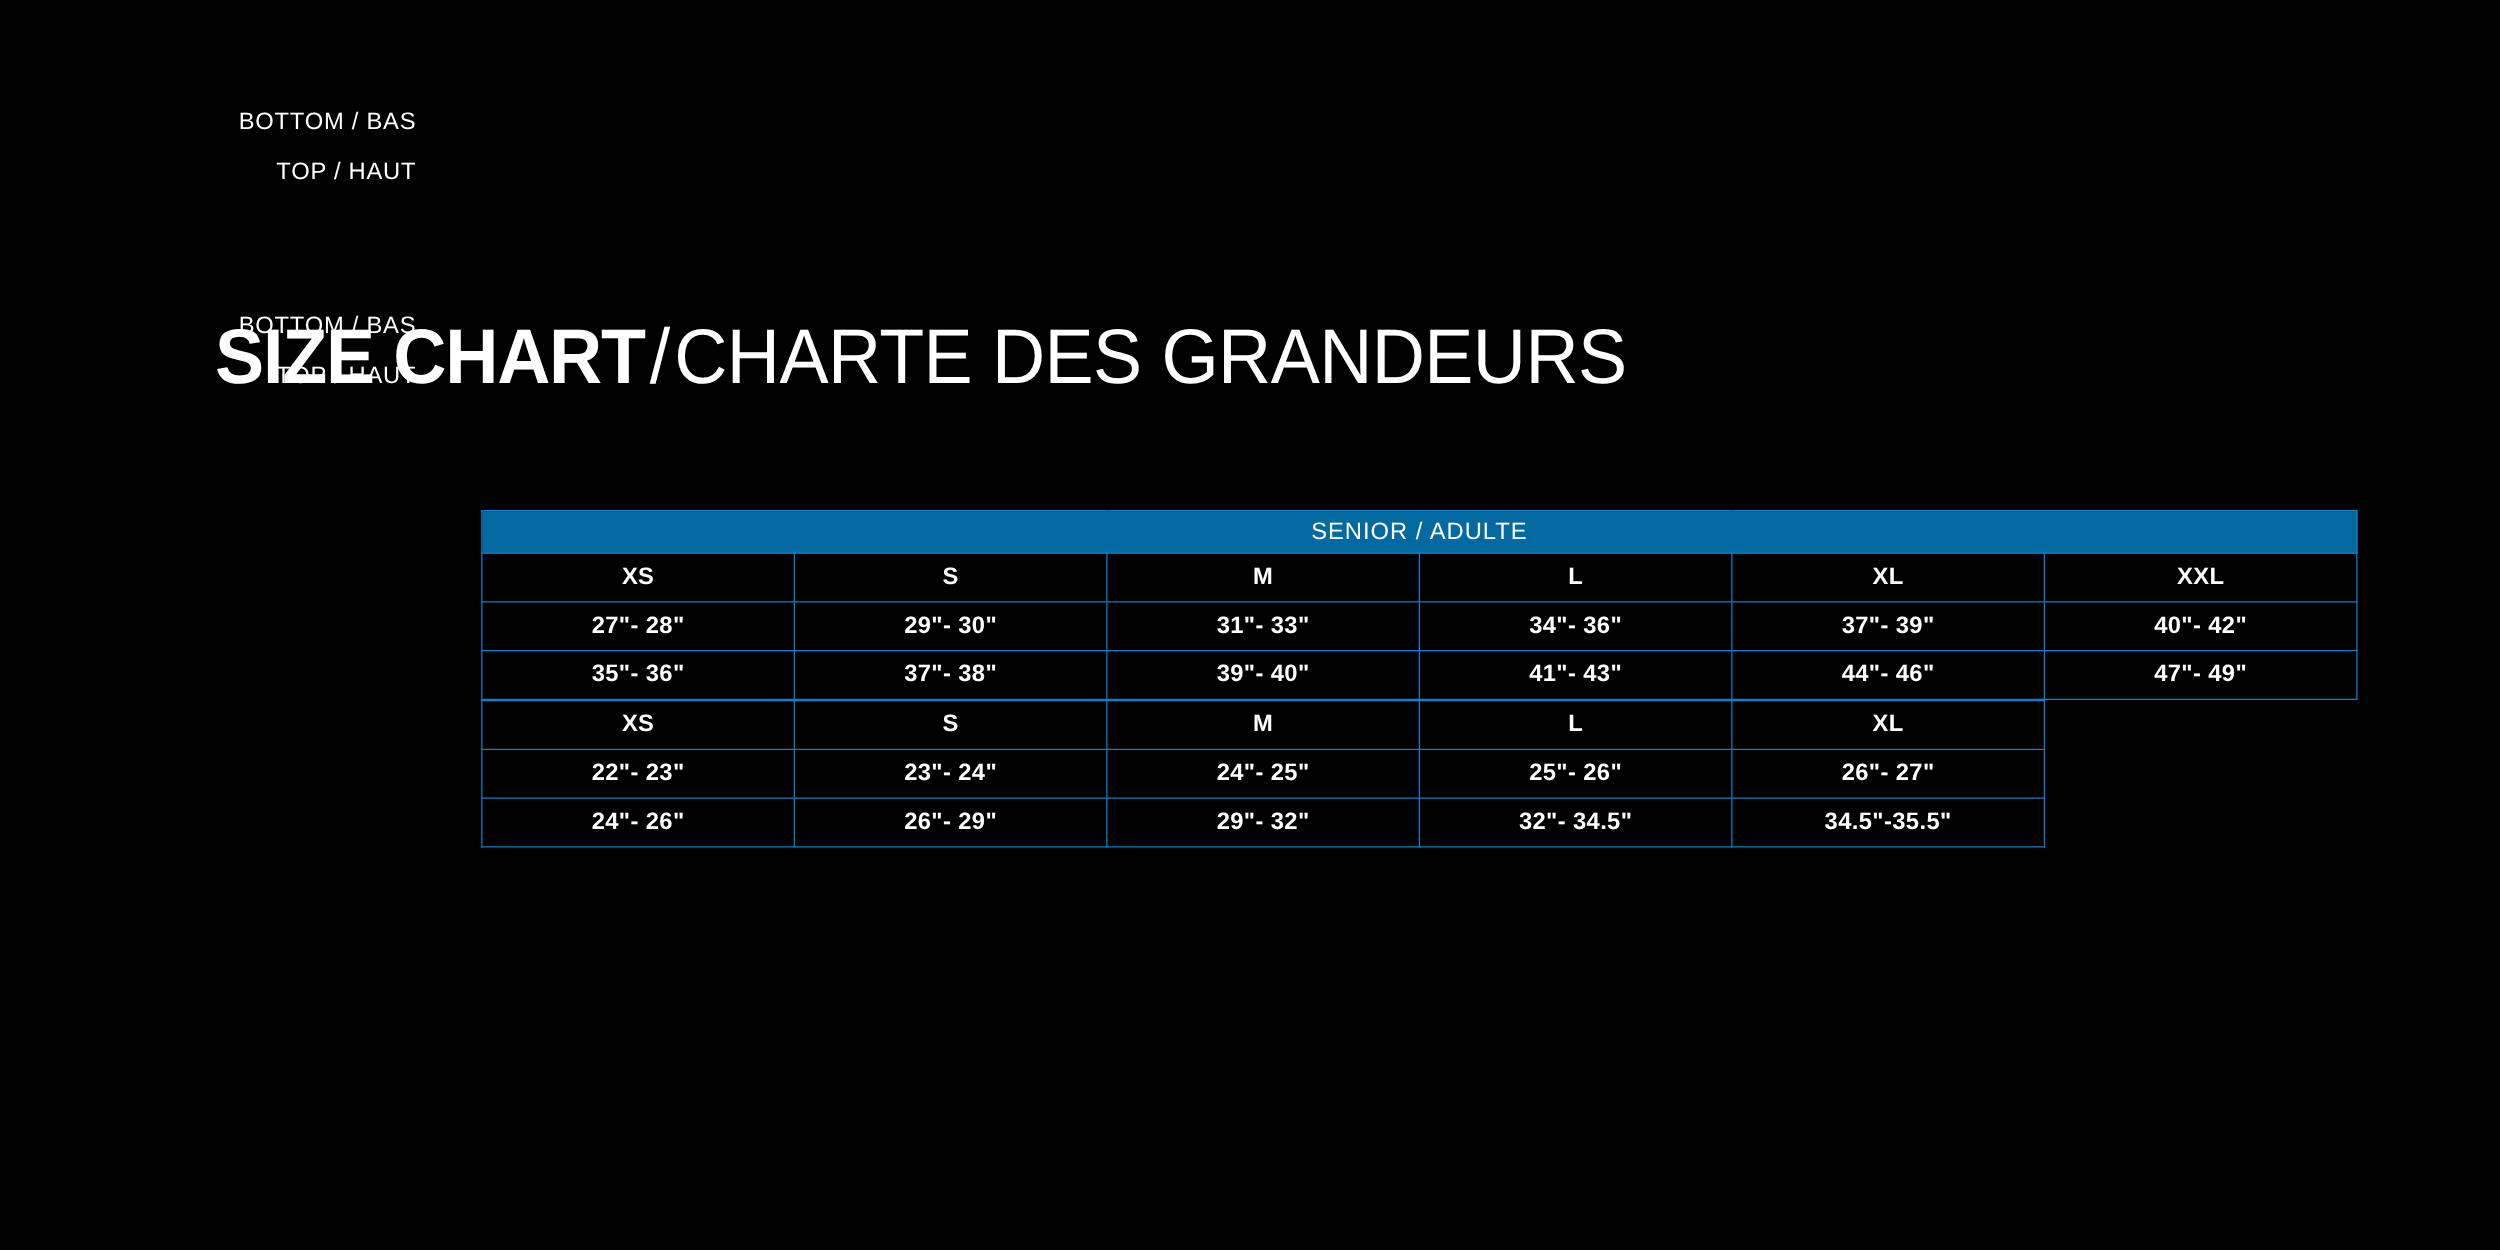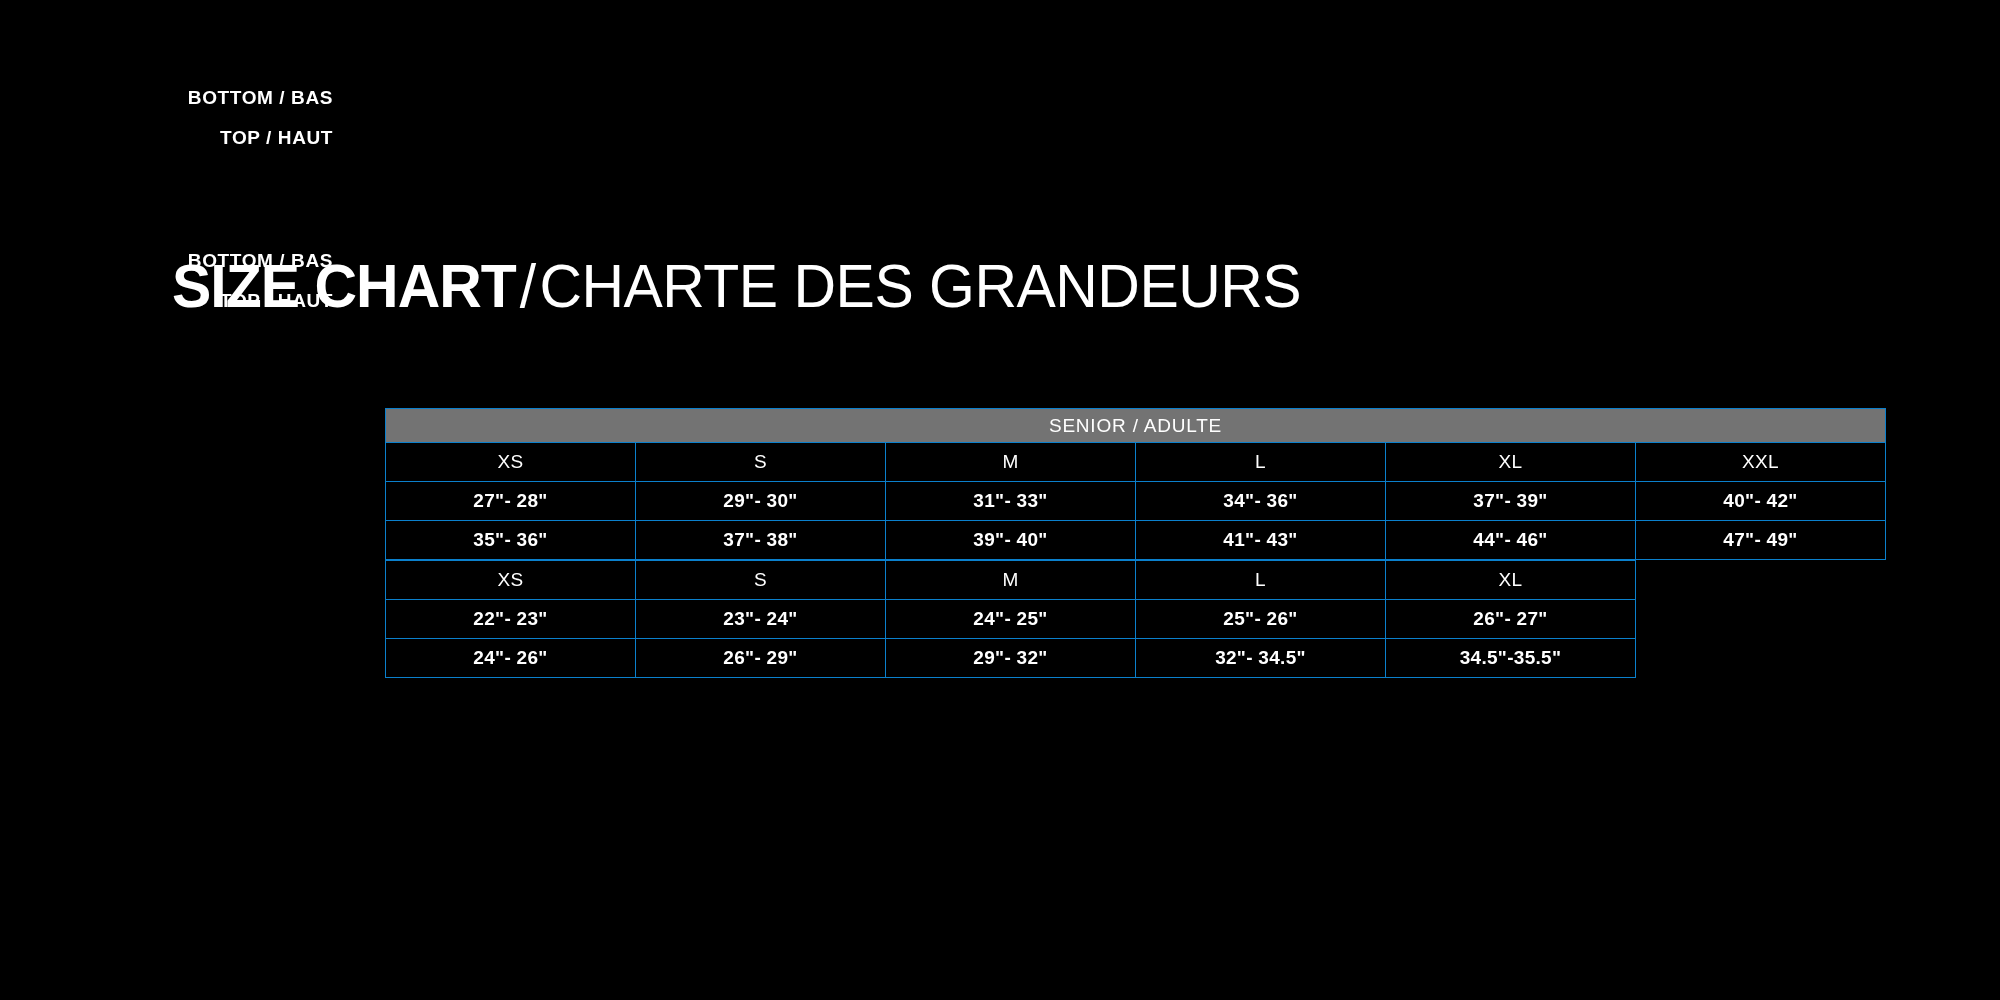--- a/index.html
+++ b/index.html
@@ -60,21 +60,21 @@
     position: absolute;
     left: 0;
     top: 0;
     width: 385px;
   }
 
   .rowlabel {
     position: absolute;
     right: 52px;
     font-size: 19px;
-    font-weight: 700;
+    font-weight: 400;
     letter-spacing: 0.6px;
     color: #ffffff;
     white-space: nowrap;
   }
 
   table.sizetable {
     border-collapse: collapse;
     table-layout: fixed;
   }
   table.sizetable td {
@@ -83,29 +83,29 @@
     text-align: center;
     vertical-align: middle;
     font-size: 19px;
     font-weight: 700;
     color: #ffffff;
     background: #000000;
     letter-spacing: 0.3px;
     padding: 0;
   }
   table.sizetable td.bandhdr {
-    background: #737373;
+    background: #0369a1;
     border: 1px solid #0b80cc;
     font-size: 19px;
     font-weight: 400;
     letter-spacing: 0.8px;
     height: 33px;
   }
   table.sizetable td.colhdr {
-    font-weight: 400;
+    font-weight: 700;
     font-size: 19px;
   }
 
   
   #senior-table { width: 1500px; margin: 0; }
   
   #junior-table { width: 1250px; margin: 0; }
 </style>
 </head>
 <body>

